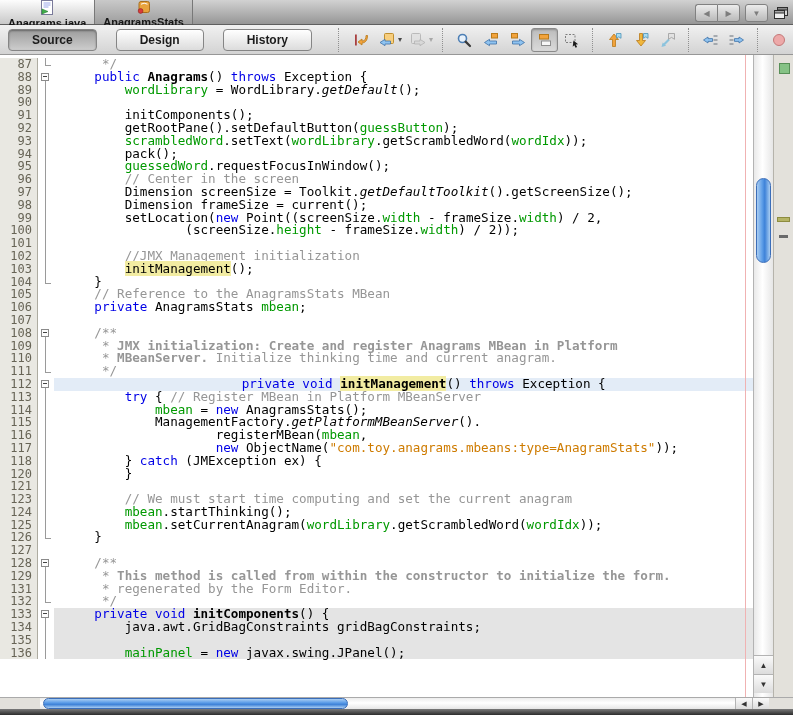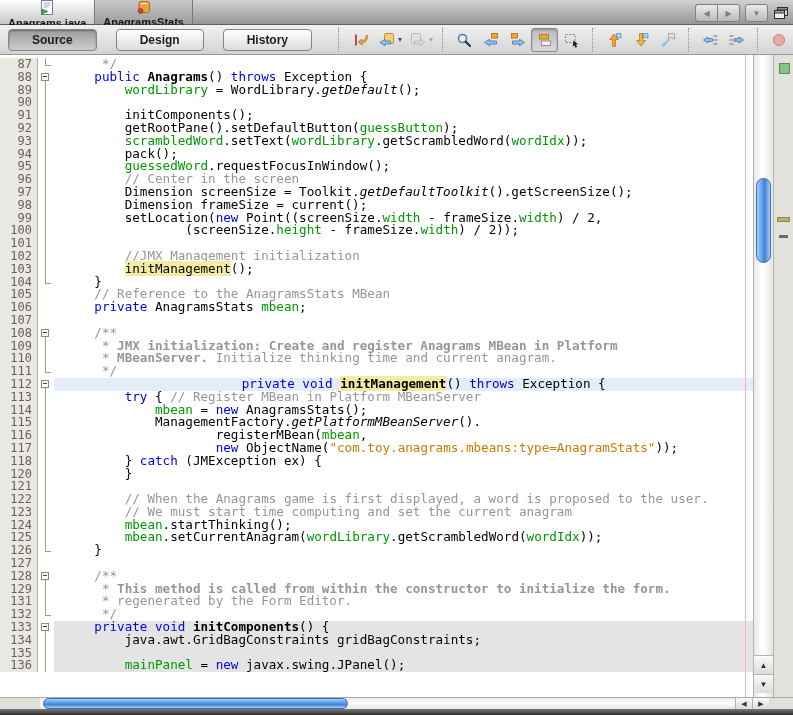--- a/index.html
+++ b/index.html
@@ -512,27 +512,20 @@
           <div class="code-cell"><span class="tk-p">        }</span></div>
         </div>
         <div class="code-row">
           <div class="g-num">121</div>
           <div class="fold">
             <div class="fm-line"></div>
           </div>
           <div class="code-cell"></div>
         </div>
         <div class="code-row">
-          <div class="g-num">122</div>
-          <div class="fold">
-            <div class="fm-line"></div>
-          </div>
-          <div class="code-cell"><span class="tk-p">        </span><span class="tk-c">// When the Anagrams game is first displayed, a word is proposed to the user.</span></div>
-        </div>
-        <div class="code-row">
           <div class="g-num">123</div>
           <div class="fold">
             <div class="fm-line"></div>
           </div>
           <div class="code-cell"><span class="tk-p">        </span><span class="tk-c">// We must start time computing and set the current anagram</span></div>
         </div>
         <div class="code-row">
           <div class="g-num">124</div>
           <div class="fold">
             <div class="fm-line"></div>

